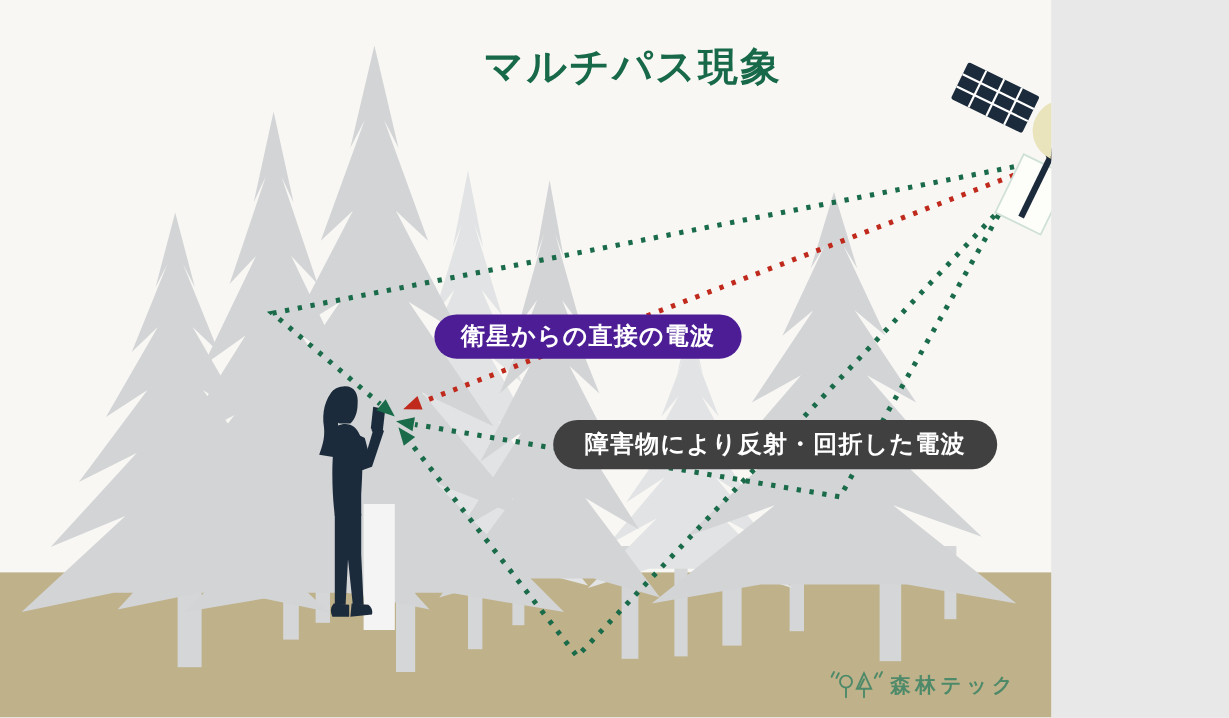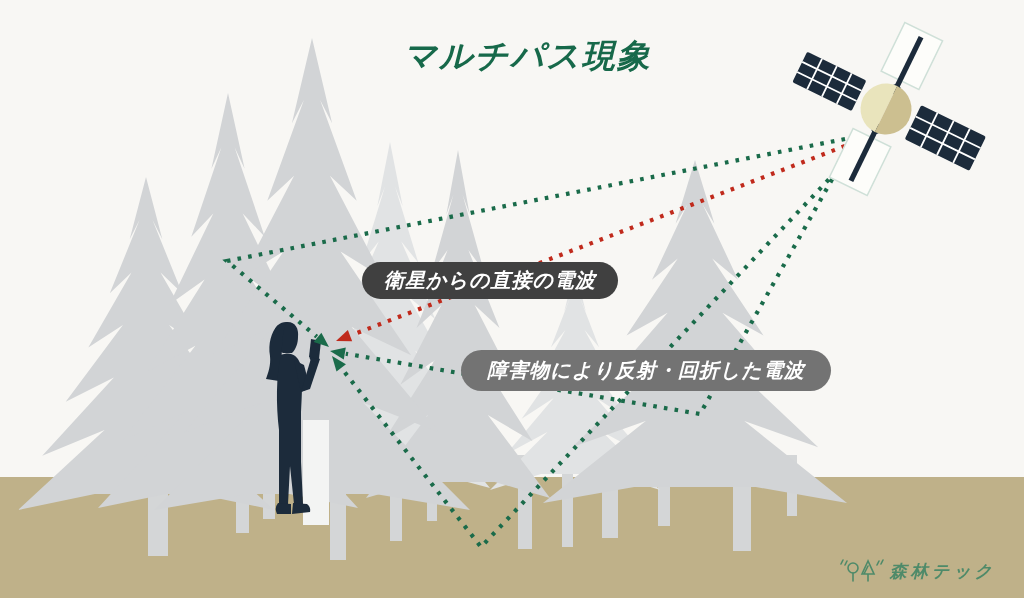--- a/index.html
+++ b/index.html
@@ -1,20 +1,19 @@
 <!DOCTYPE html>
 <html><head>
 <meta charset="utf-8">
 <style>
   html,body{margin:0;padding:0;background:#e8e8e8;}
   #canvas{
-    position:relative;width:1024px;height:598px;overflow:hidden;
+    position:relative;width:876px;height:598px;overflow:hidden;
     font-family:"Liberation Sans","DejaVu Sans",sans-serif;
     background:#f8f7f4;
-    font-style:italic;
   }
   #scene{position:absolute;left:0;top:0;}
   .overlay{position:absolute;white-space:nowrap;}
   #title{
     left:403px;top:34px;font-size:33px;font-weight:bold;letter-spacing:2px;
   }
   .callout{
     display:flex;align-items:center;justify-content:center;
     border-radius:999px;color:#fff;font-weight:bold;font-size:20px;
     letter-spacing:1px;
@@ -89,23 +88,23 @@
         <path d="M-79.5,-17 L-79.5,17 M-63,-17 L-63,17 M-46.5,-17 L-46.5,17 M-96,-5.666666666666666 L-30,-5.666666666666666 M-96,5.666666666666668 L-30,5.666666666666668 " stroke="#ffffff" stroke-width="1.8" fill="none"></path>
         <rect x="30" y="-19" width="72" height="38" rx="2" fill="#1c2b3b"></rect>
         <path d="M48,-19 L48,19 M66,-19 L66,19 M84,-19 L84,19 M30,-6.333333333333334 L102,-6.333333333333334 M30,6.333333333333332 L102,6.333333333333332 " stroke="#ffffff" stroke-width="1.8" fill="none"></path>
         <path d="M0,-25.5 A25.5,25.5 0 0 0 0,25.5 Z" fill="#e9e4bc"></path>
         <path d="M0,-25.5 A25.5,25.5 0 0 1 0,25.5 Z" fill="#ccbf90"></path>
       </g>
     </svg>
 
   <div id="title" class="overlay" style="color: rgb(23, 105, 74);">マルチパス現象</div>
 
-  <div id="callout-direct" class="overlay callout" style="background: #404040; color: rgb(255, 255, 255);">衛星からの直接の電波</div>
+  <div id="callout-direct" class="overlay callout" style="background: #4c1d95; color: rgb(255, 255, 255);">衛星からの直接の電波</div>
 
-  <div id="callout-reflected" class="overlay callout" style="background: #737373; color: rgb(255, 255, 255);">障害物により反射・回折した電波</div>
+  <div id="callout-reflected" class="overlay callout" style="background: #404040; color: rgb(255, 255, 255);">障害物により反射・回折した電波</div>
 
   <div id="watermark" class="overlay" style="color: rgb(78, 138, 105);">
     <svg width="46" height="26" viewBox="0 0 46 26">
       <g fill="none" stroke="#4e8a69" stroke-width="1.6" stroke-linecap="round">
         <path d="M2,6 L4,2 M6,7 L8,3"></path>
         <circle cx="14" cy="10" r="5"></circle>
         <path d="M14,15 L14,23"></path>
         <path d="M29,3 L23,16 L35,16 Z M29,8 L25,16 M29,16 L29,23"></path>
         <path d="M38,7 L40,3 M42,6 L44,2"></path>
       </g>

